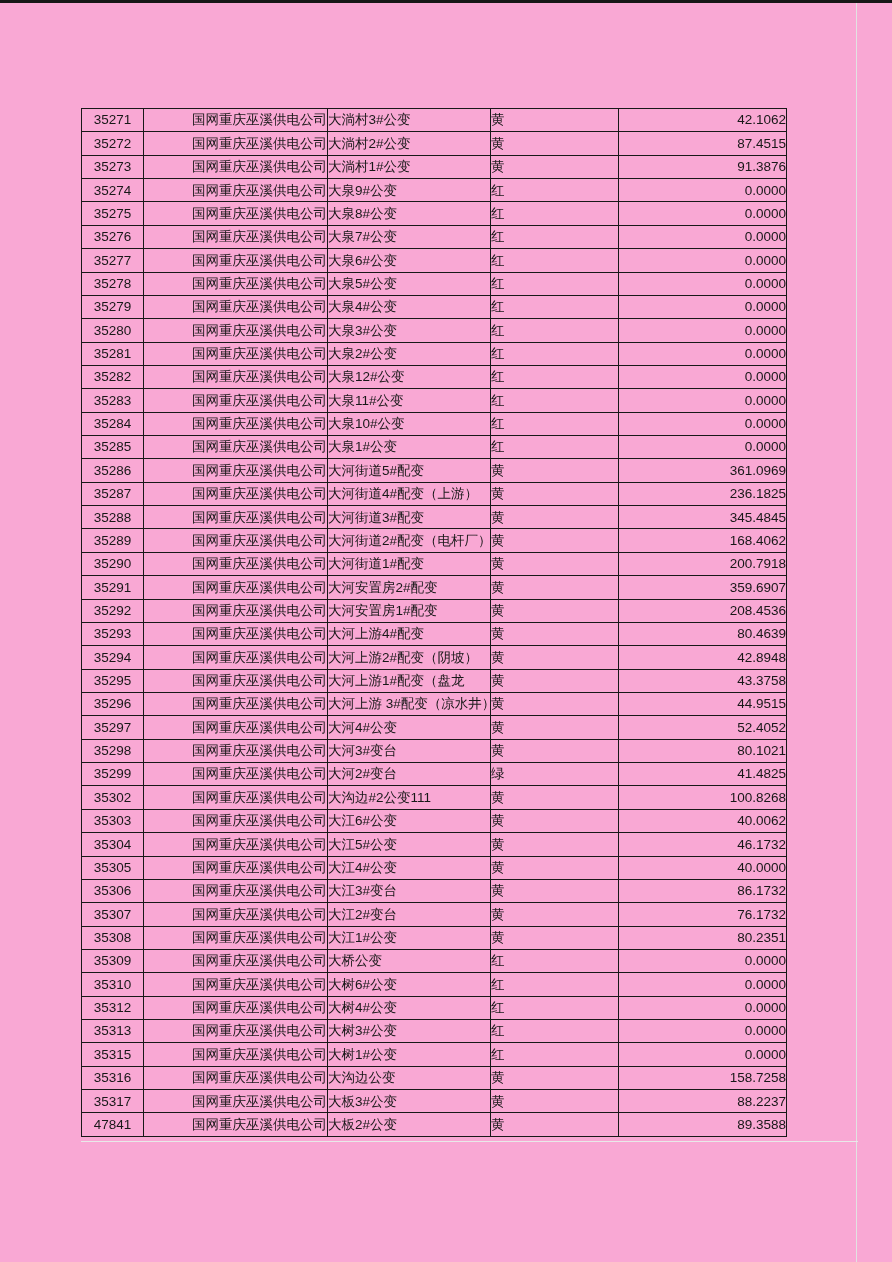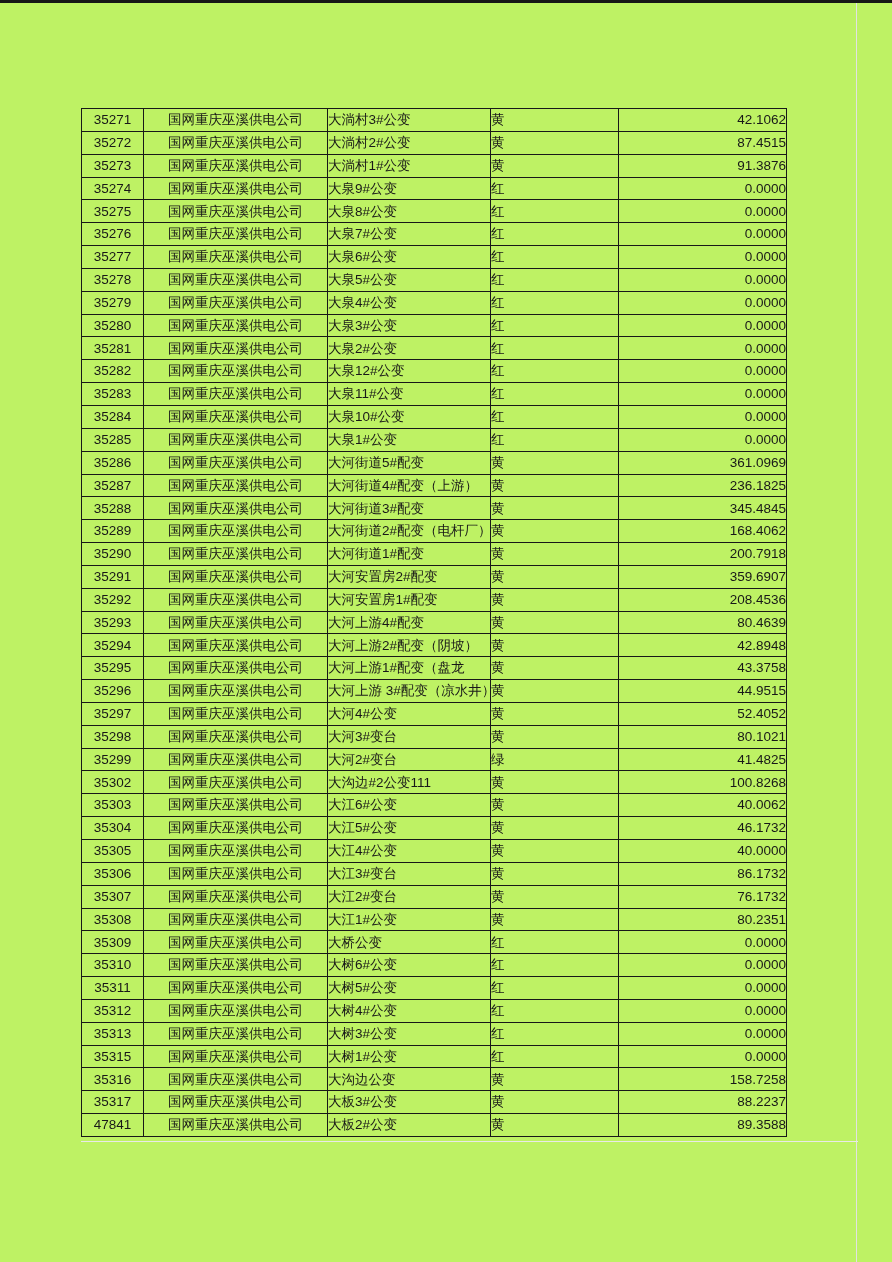--- a/index.html
+++ b/index.html
@@ -4,21 +4,21 @@
 <style>
   html, body {
     margin: 0;
     padding: 0;
     background: #ffffff;
   }
   .page {
     position: relative;
     width: 892px;
     height: 1262px;
-    background: #bef264;
+    background: #f9a8d4;
     overflow: hidden;
     font-family: "Liberation Sans", "DejaVu Sans", sans-serif;
   }
   .top-edge {
     position: absolute;
     top: 0; left: 0;
     width: 892px;
     height: 3px;
     background: #171717;
   }
@@ -51,21 +51,21 @@
     border: 1.6px solid #181818;
     font-size: 13.5px;
     color: #181818;
     line-height: 1;
     padding: 0;
     vertical-align: middle;
     white-space: nowrap;
     overflow: visible;
   }
   td.c-id    { text-align: center; }
-  td.c-company { padding-left: 4px; text-align: center; }
+  td.c-company { padding-left: 4px; text-align: right; }
   td.c-name  { padding-left: 4px; text-align: left; margin-left: 34px; }
   td.c-status{ padding-left: 4px; text-align: left; }
   td.c-value { text-align: right; font-size: 13px; }
 </style>
 </head>
 <body>
 
 <div class="page">
   <div class="top-edge"></div>
   <div class="faint-vline"></div>
@@ -340,27 +340,20 @@
     <td class="c-value">0.0000</td>
   </tr>
         <tr>
     <td class="c-id">35310</td>
     <td class="c-company">国网重庆巫溪供电公司</td>
     <td class="c-name">大树6#公变</td>
     <td class="c-status">红</td>
     <td class="c-value">0.0000</td>
   </tr>
         <tr>
-    <td class="c-id">35311</td>
-    <td class="c-company">国网重庆巫溪供电公司</td>
-    <td class="c-name">大树5#公变</td>
-    <td class="c-status">红</td>
-    <td class="c-value">0.0000</td>
-  </tr>
-        <tr>
     <td class="c-id">35312</td>
     <td class="c-company">国网重庆巫溪供电公司</td>
     <td class="c-name">大树4#公变</td>
     <td class="c-status">红</td>
     <td class="c-value">0.0000</td>
   </tr>
         <tr>
     <td class="c-id">35313</td>
     <td class="c-company">国网重庆巫溪供电公司</td>
     <td class="c-name">大树3#公变</td>

